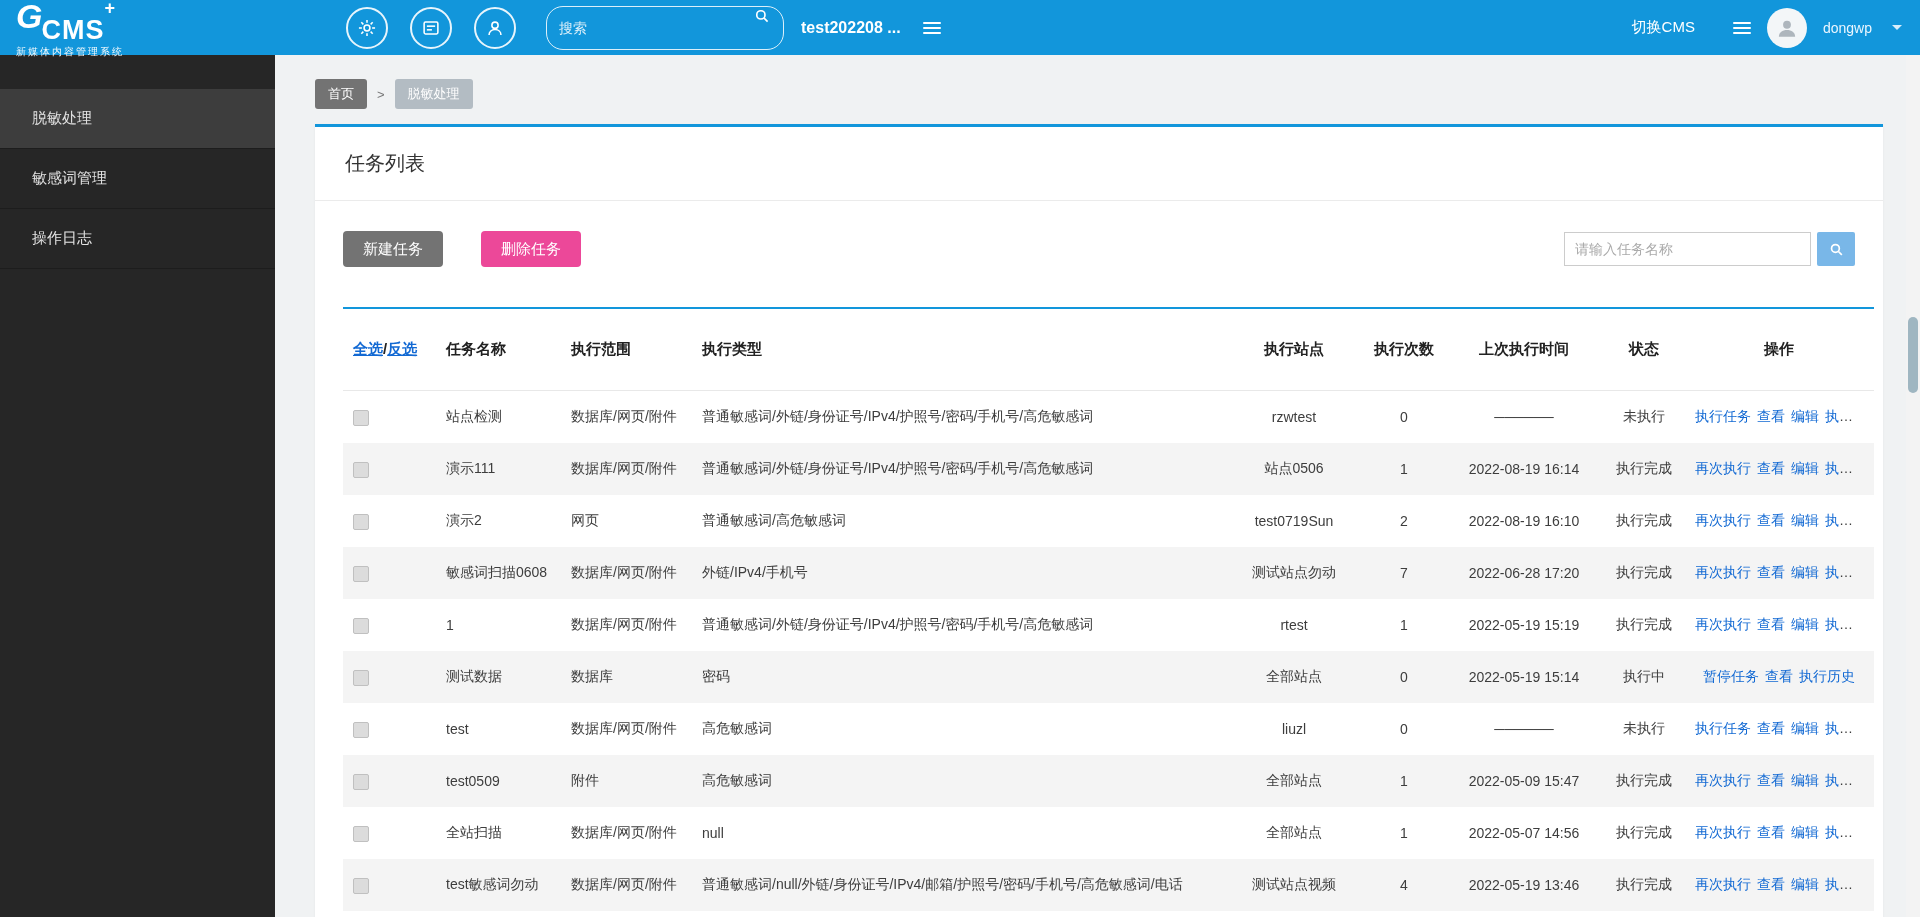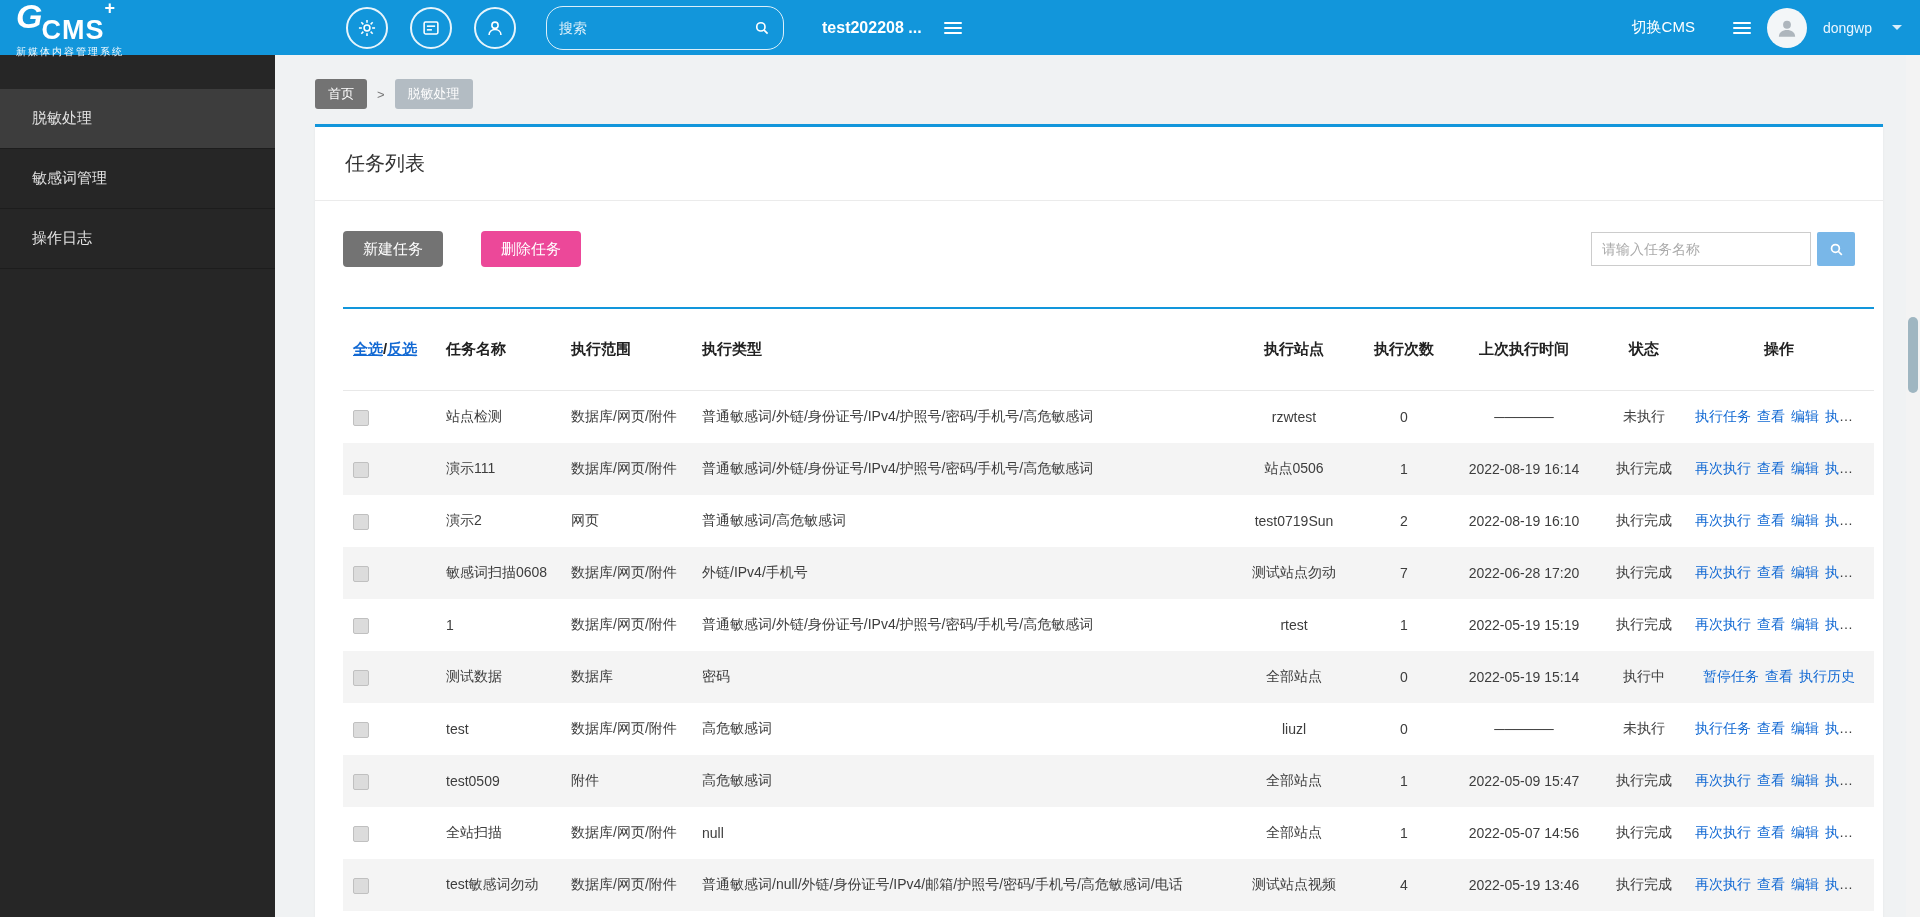--- a/index.html
+++ b/index.html
@@ -10,24 +10,24 @@
   
   .topbar { position:fixed; top:0; left:0; width:1920px; height:55px; background:#1296db; display:flex; align-items:center; z-index:10; }
   .logo { margin-left:16px; width:170px; color:#fff; line-height:1; cursor:pointer; }
   .logo-main { display:flex; align-items:flex-start; }
   .logo-g { font-size:34px; font-weight:bold; font-style:italic; letter-spacing:-1px; }
   .logo-rest { font-size:27px; font-weight:bold; margin-top:18px; letter-spacing:1px; }
   .logo-plus { font-size:18px; font-weight:bold; margin-top:0; }
   .logo-sub { font-size:10px; margin-top:3px; letter-spacing:2px; opacity:.95; }
   .hdr-circles { display:flex; gap:22px; margin-left:160px; }
   .circle-btn { width:42px; height:42px; border:2px solid rgba(255,255,255,.9); border-radius:50%; display:flex; align-items:center; justify-content:center; cursor:pointer; }
-  .hdr-search { margin-left:30px; width:238px; height:44px; border:1px solid rgba(255,255,255,.85); border-radius:17px; display:flex; align-items:center; padding:0 12px; }
+  .hdr-search { margin-left:30px; width:238px; height:44px; border:1px solid rgba(255,255,255,.85); border-radius:17px; display:flex; padding:0 12px; }
   .hdr-search input { flex:1; background:transparent; border:none; outline:none; color:#fff; font-size:14px; }
   .hdr-search input::placeholder { color:rgba(255,255,255,.85); }
-  .site-name { margin-left:38px; color:#fff; font-size:16px; font-weight:bold; cursor:pointer; }
+  .site-name { margin-left:17px; color:#fff; font-size:16px; font-weight:bold; cursor:pointer; }
   .burger { display:inline-flex; flex-direction:column; gap:3px; margin-left:22px; cursor:pointer; }
   .burger span { display:block; width:18px; height:2px; background:#fff; border-radius:1px; }
   .hdr-right { margin-left:auto; margin-right:18px; display:flex; align-items:center; gap:16px; }
   .switch-cms { color:#fff; font-size:15px; cursor:pointer; }
   .avatar { width:40px; height:40px; border-radius:50%; background:#f3f6f8; display:flex; align-items:center; justify-content:center; cursor:pointer; }
   .user-name { color:#eaf6ff; font-size:14px; cursor:pointer; display:flex; align-items:center; gap:20px; }
   .caret-down { width:0; height:0; border-left:5px solid transparent; border-right:5px solid transparent; border-top:5px solid #d9eefb; }
 
   
   .sidebar { position:fixed; top:55px; left:0; width:275px; bottom:0; background:#262626; padding-top:34px; }
@@ -44,21 +44,21 @@
 
   .card { background:#fff; border-top:3px solid #1296db; box-shadow:0 1px 2px rgba(0,0,0,.06); min-height:760px; }
   .card-title { font-size:20px; color:#333; padding:23px 30px; border-bottom:1px solid #ebebeb; }
   .card-body { padding:30px 28px 40px; }
 
   .toolbar { display:flex; align-items:center; margin-bottom:40px; }
   .btn { height:36px; padding:0 20px; border:none; border-radius:4px; color:#fff; font-size:15px; cursor:pointer; font-family:inherit; }
   .btn-green { background:#737373; margin-right:38px; }
   .btn-red { background:#ec4899; }
   .toolbar-search { margin-left:auto; display:flex; align-items:center; }
-  .toolbar-search input { width:220px; height:34px; border:1px solid #ccc; padding:0 10px; font-size:14px; outline:none; color:#c2410c; font-family:inherit; background:#fff; }
+  .toolbar-search input { width:247px; height:34px; border:1px solid #ccc; padding:0 10px; font-size:14px; outline:none; color:#c2410c; font-family:inherit; background:#fff; }
   .toolbar-search input::placeholder { color:#aaa; }
   .btn-search { width:38px; height:34px; background:#79b7e8; border:none; border-radius:2px; margin-left:6px; cursor:pointer; display:flex; align-items:center; justify-content:center; }
 
   table { width:100%; border-collapse:collapse; border-top:2px solid #1296db; table-layout:fixed; }
   thead th { padding:31px 8px; font-size:15px; font-weight:600; color:#222; text-align:left; border-bottom:1px solid #e8e8e8; }
   thead th.center, td.center { text-align:center; }
   tbody td { padding:17px 8px; font-size:14px; color:#3d3d3d; overflow:hidden; white-space:nowrap; text-overflow:ellipsis; }
   tbody tr.alt { background:#f4f4f4; }
   .select-links a { color:#1269d3; text-decoration:underline; font-weight:600; cursor:pointer; }
   .checkbox { display:inline-block; width:16px; height:16px; background:#dcdcdc; border:1px solid #c0c0c0; border-radius:2px; cursor:pointer; vertical-align:middle; }

